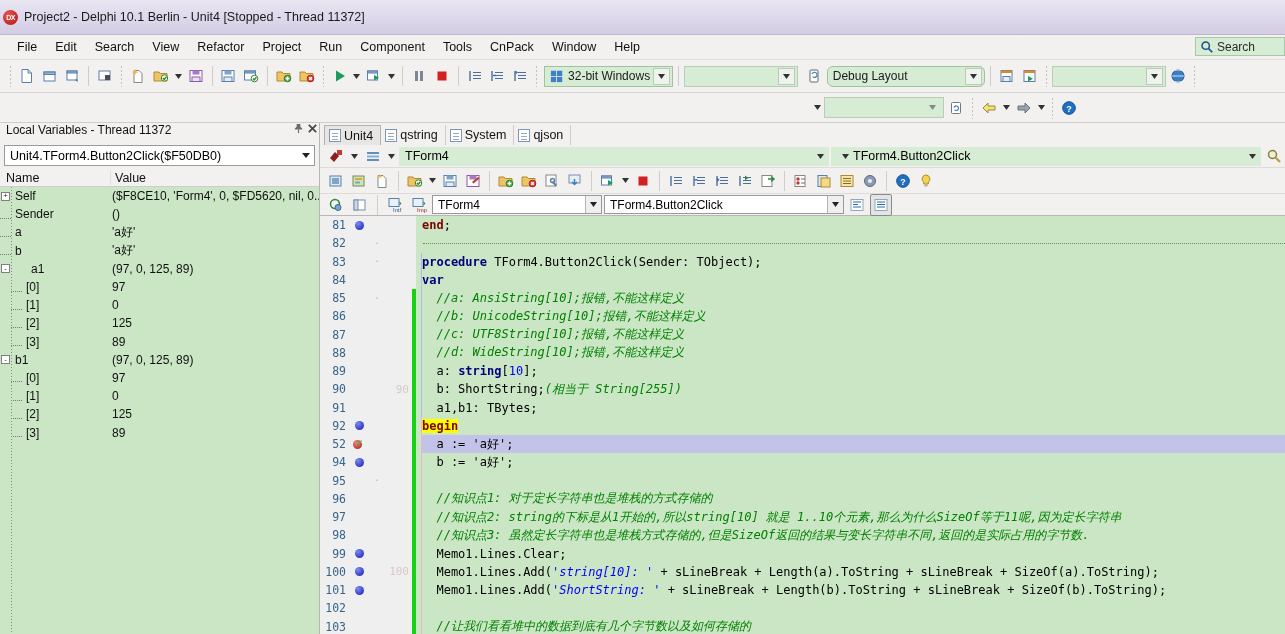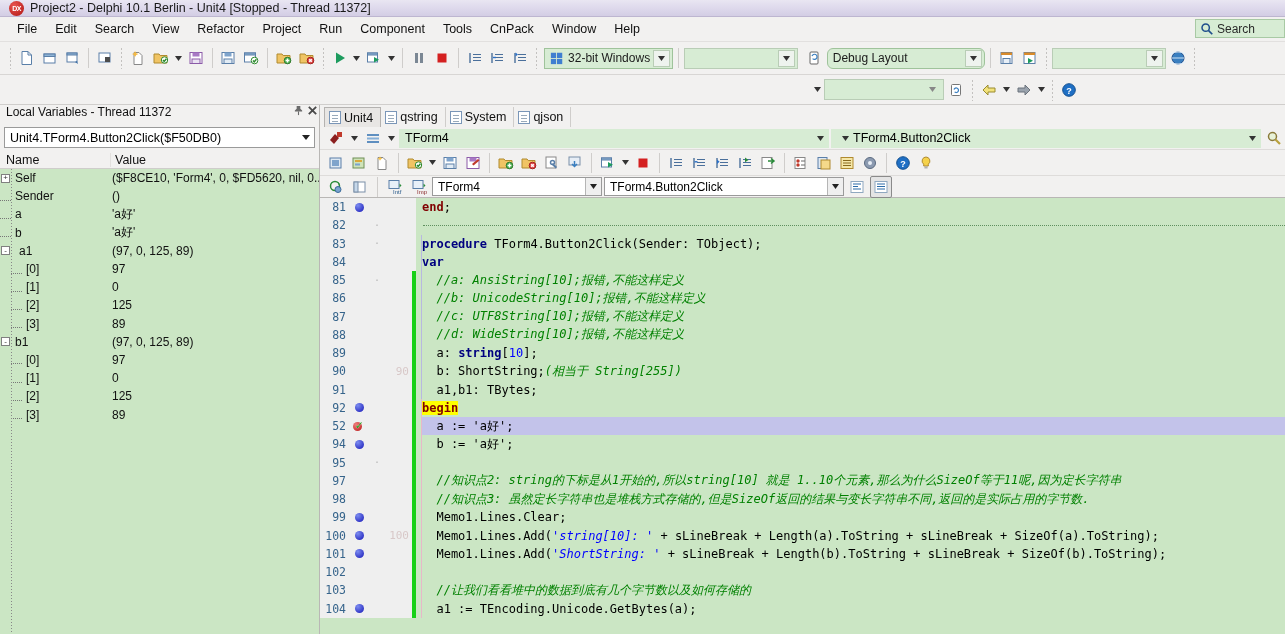--- a/index.html
+++ b/index.html
@@ -9,25 +9,25 @@
     overflow: hidden;
     background: #f0f0f0;
     font-family: "Liberation Sans", sans-serif;
     font-size: 12px;
     color: #000;
   }
   #app { position: relative; width: 1285px; height: 634px; }
 
   
   .titlebar {
-    height: 17px;
+    height: 35px;
     background: linear-gradient(to bottom, #e9e6f2 0%, #ded9ec 50%, #d3cde4 100%);
     border-bottom: 1px solid #bdb6d0;
     display: flex; align-items: center;
-    padding-left: 9px;
+    padding-left: 3px;
   }
   .dx-logo {
     width: 15px; height: 15px; border-radius: 50%;
     background: radial-gradient(circle at 35% 30%, #e8534f, #b01613);
     color: #fff; font-size: 7px; font-weight: bold;
     display: flex; align-items: center; justify-content: center;
     letter-spacing: -.5px;
     flex: 0 0 auto;
   }
   .title-text { margin-left: 6px; font-size: 12.5px; color: #1a1a1a; white-space: nowrap; }
@@ -608,21 +608,21 @@
               </span>
               <span style="margin-left: 4px;">b</span>
             </div>
             <div class="vl">'a好'</div>
           </div>
           <div class="lv-row">
             <div class="nm">
               <span class="tree-ind" style="display: flex; align-items: center; justify-content: center;">
                 <span class="tree-box">-</span>
               </span>
-              <span style="margin-left: 8px;">a1</span>
+              <span style="margin-left: 20px;">a1</span>
             </div>
             <div class="vl">(97, 0, 125, 89)</div>
           </div>
           <div class="lv-row">
             <div class="nm">
               <span class="tree-ind"></span>
               <span class="tree-ind" style="display: flex; align-items: center; justify-content: center;">
                 <span class="tree-stub"></span>
               </span>
               <span style="margin-left: 4px;">[0]</span>
@@ -1154,20 +1154,29 @@
           <div class="ed-line">
             <div class="gut-num">95</div>
             <div class="gut-bp"></div>
             <div class="gut-fold">·</div>
             <div class="gut-ln"></div>
             <div class="gut-chg mod"></div>
             <div class="gut-pad"></div>
             <div class="code"><span class="blk-bar" style="background: rgb(232, 184, 200);"></span></div>
           </div>
           <div class="ed-line">
+            <div class="gut-num">96</div>
+            <div class="gut-bp"></div>
+            <div class="gut-fold"></div>
+            <div class="gut-ln"></div>
+            <div class="gut-chg mod"></div>
+            <div class="gut-pad"></div>
+            <div class="code"><span class="cmt">  //知识点1: 对于定长字符串也是堆栈的方式存储的</span><span class="blk-bar" style="background: rgb(232, 184, 200);"></span></div>
+          </div>
+          <div class="ed-line">
             <div class="gut-num">97</div>
             <div class="gut-bp"></div>
             <div class="gut-fold"></div>
             <div class="gut-ln"></div>
             <div class="gut-chg mod"></div>
             <div class="gut-pad"></div>
             <div class="code"><span class="cmt">  //知识点2: string的下标是从1开始的,所以string[10] 就是 1..10个元素,那么为什么SizeOf等于11呢,因为定长字符串</span><span class="blk-bar" style="background: rgb(232, 184, 200);"></span></div>
           </div>
           <div class="ed-line">
             <div class="gut-num">98</div>

